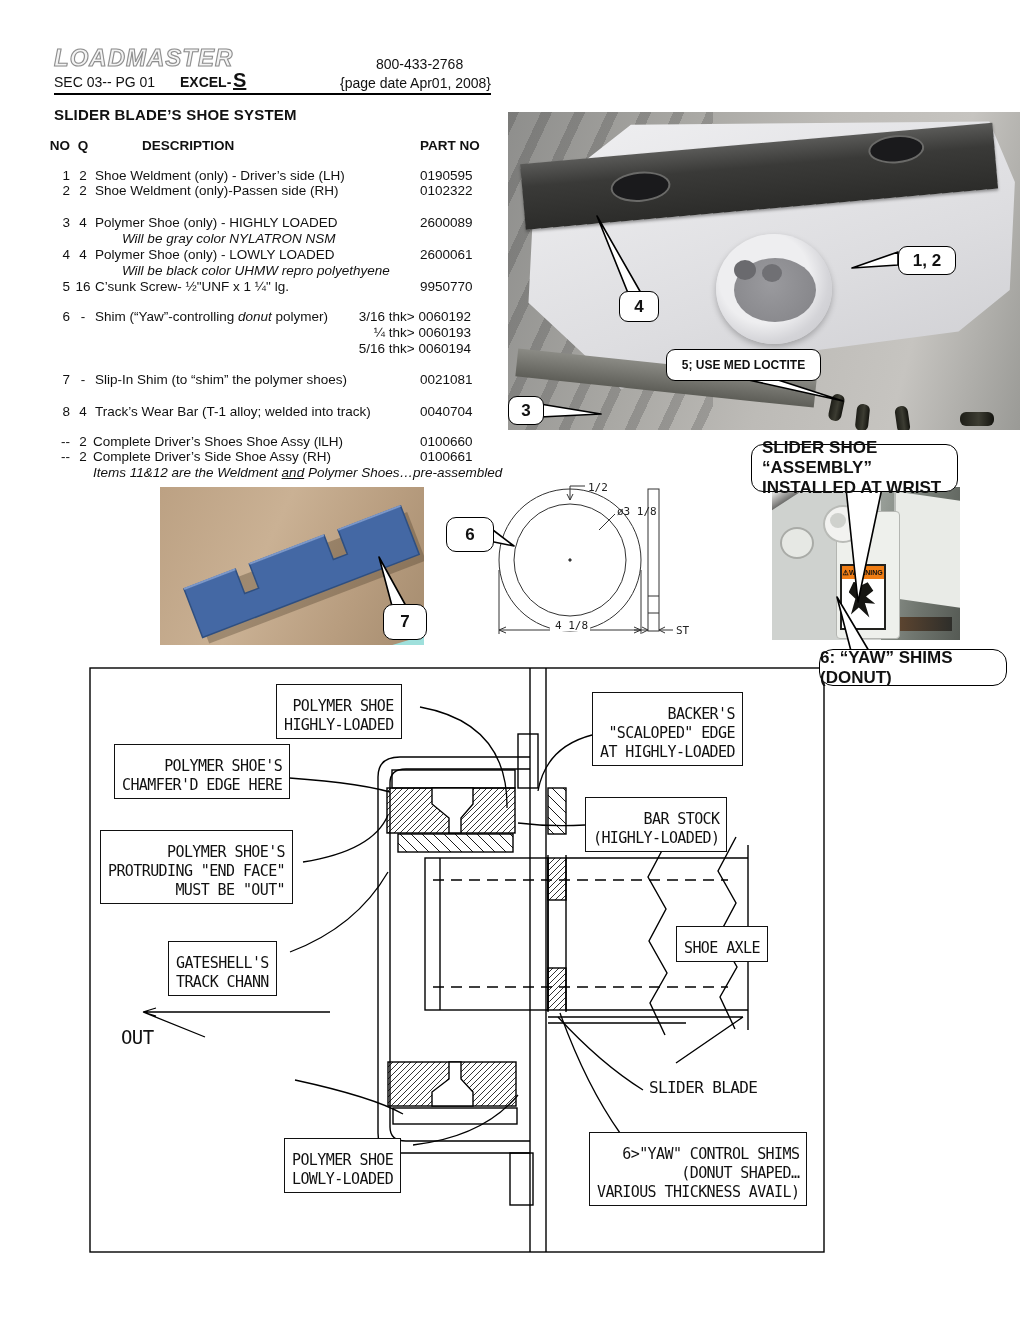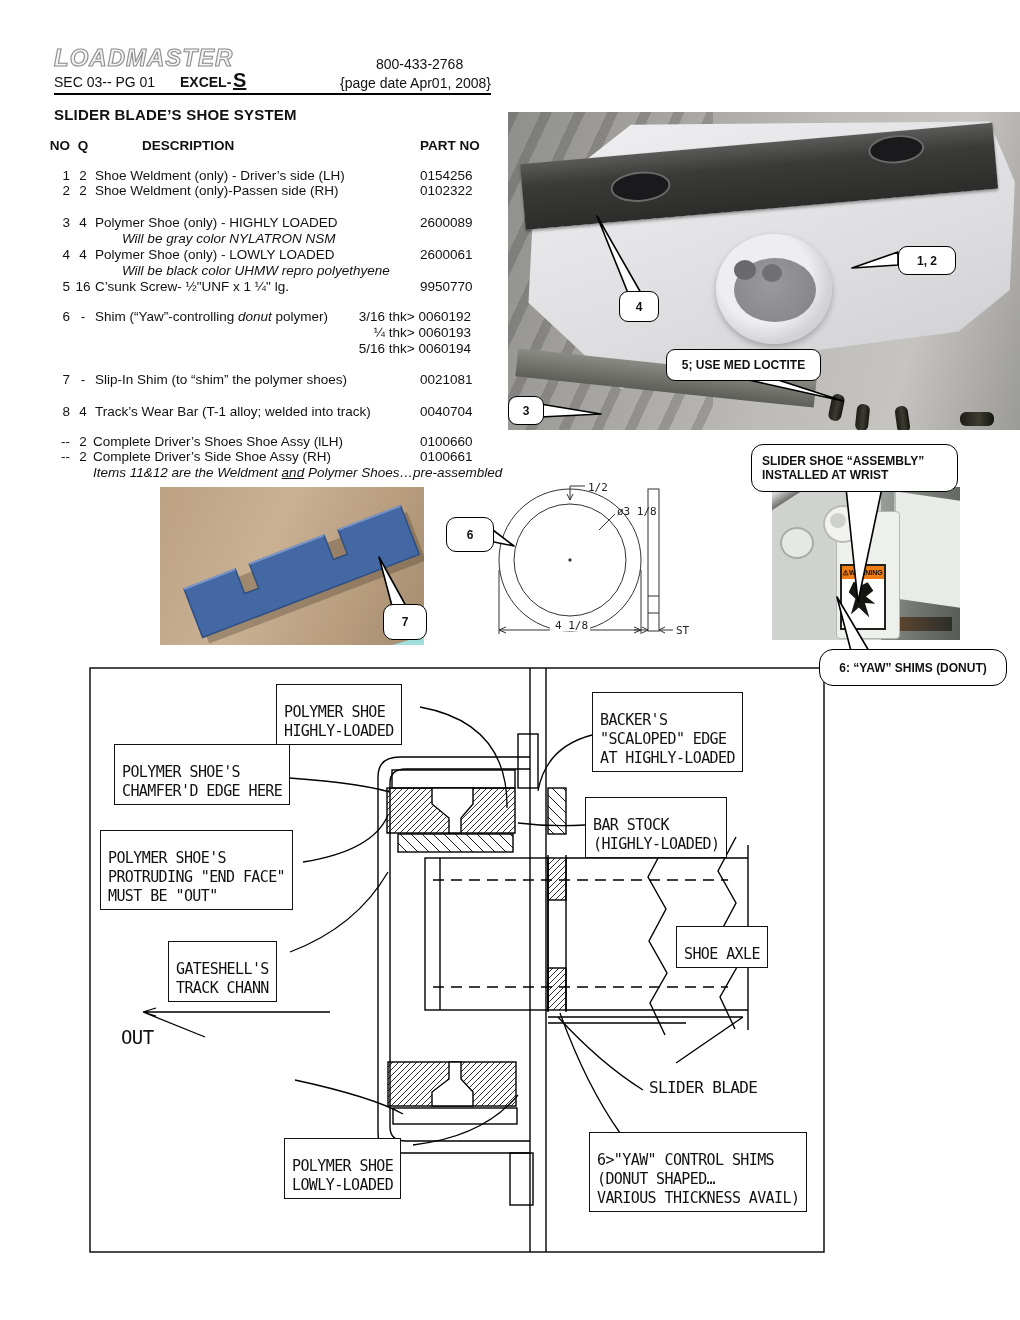--- a/index.html
+++ b/index.html
@@ -66,25 +66,25 @@
   .ph3-pivot{left:27%;top:12%;width:36px;height:34px;border-radius:50%;background:#f2f2f0;border:2px solid #b9bbb7;}
   .ph3-pivot-in{left:31%;top:17%;width:16px;height:15px;border-radius:50%;background:#cfd1cd;}
   .ph3-pin{left:4%;top:26%;width:30px;height:28px;border-radius:50%;background:#e6e8e4;border:2px solid #a9aba7;}
   .warn{left:36%;top:50%;width:42px;height:62px;background:#fff;border:2px solid #22221f;}
   .warn-hd{height:13px;background:#f07d14;color:#111;font-size:7px;font-weight:bold;text-align:center;line-height:13px;letter-spacing:0;}
   .warn-hand{margin:3px auto 0;width:28px;height:36px;background:#151512;
        clip-path:polygon(18% 0,42% 12%,68% 2%,88% 26%,62% 42%,95% 62%,58% 60%,74% 100%,36% 72%,8% 92%,24% 48%,0 30%);}
   
   .bub{position:absolute;background:#fff;border:1.8px solid #000;border-radius:9px;
        display:flex;align-items:center;justify-content:center;
-       font-size:12px;font-weight:bold;z-index:7;white-space:pre-line;}
-  
-  .cadbox{position:absolute;background:#fff;border:1.6px solid #111;padding:18px 7px 3px;
+       font-size:17px;font-weight:bold;z-index:7;white-space:pre-line;}
+  
+  .cadbox{position:absolute;background:#fff;border:1.6px solid #111;padding:12px 7px 3px;
        font-family:"DejaVu Sans Mono",monospace;font-size:15px;line-height:19px;
-       letter-spacing:-0.6px;white-space:pre-line;z-index:4;}
+       letter-spacing:-0.6px;white-space:pre-line;z-index:4;text-align:right;}
   .cadtext{position:absolute;font-family:"DejaVu Sans Mono",monospace;font-size:16px;
        letter-spacing:-0.6px;white-space:pre-line;z-index:4;}
   svg{position:absolute;}
   .overlay{z-index:6;pointer-events:none;}
 </style>
 </head>
 <body>
 
 <div class="page">
 
@@ -101,21 +101,21 @@
     <span class="cno">NO</span>
     <span class="cq">Q</span>
     <span class="abs" style="left:142px">DESCRIPTION</span>
     <span class="cp">PART NO</span>
   </div>
 
   <div class="ln" style="top:168px">
     <span class="cno">1</span>
       <span class="cq">2</span>
     <span class="cd">Shoe Weldment (only) - Driver’s side (LH)</span>
-      <span class="cp">0154256</span>
+      <span class="cp">0190595</span>
   </div>
   <div class="ln" style="top:183px">
     <span class="cno">2</span>
       <span class="cq">2</span>
     <span class="cd">Shoe Weldment (only)-Passen side (RH)</span>
       <span class="cp">0102322</span>
   </div>
   <div class="ln" style="top:215px">
     <span class="cno">3</span>
       <span class="cq">4</span>

